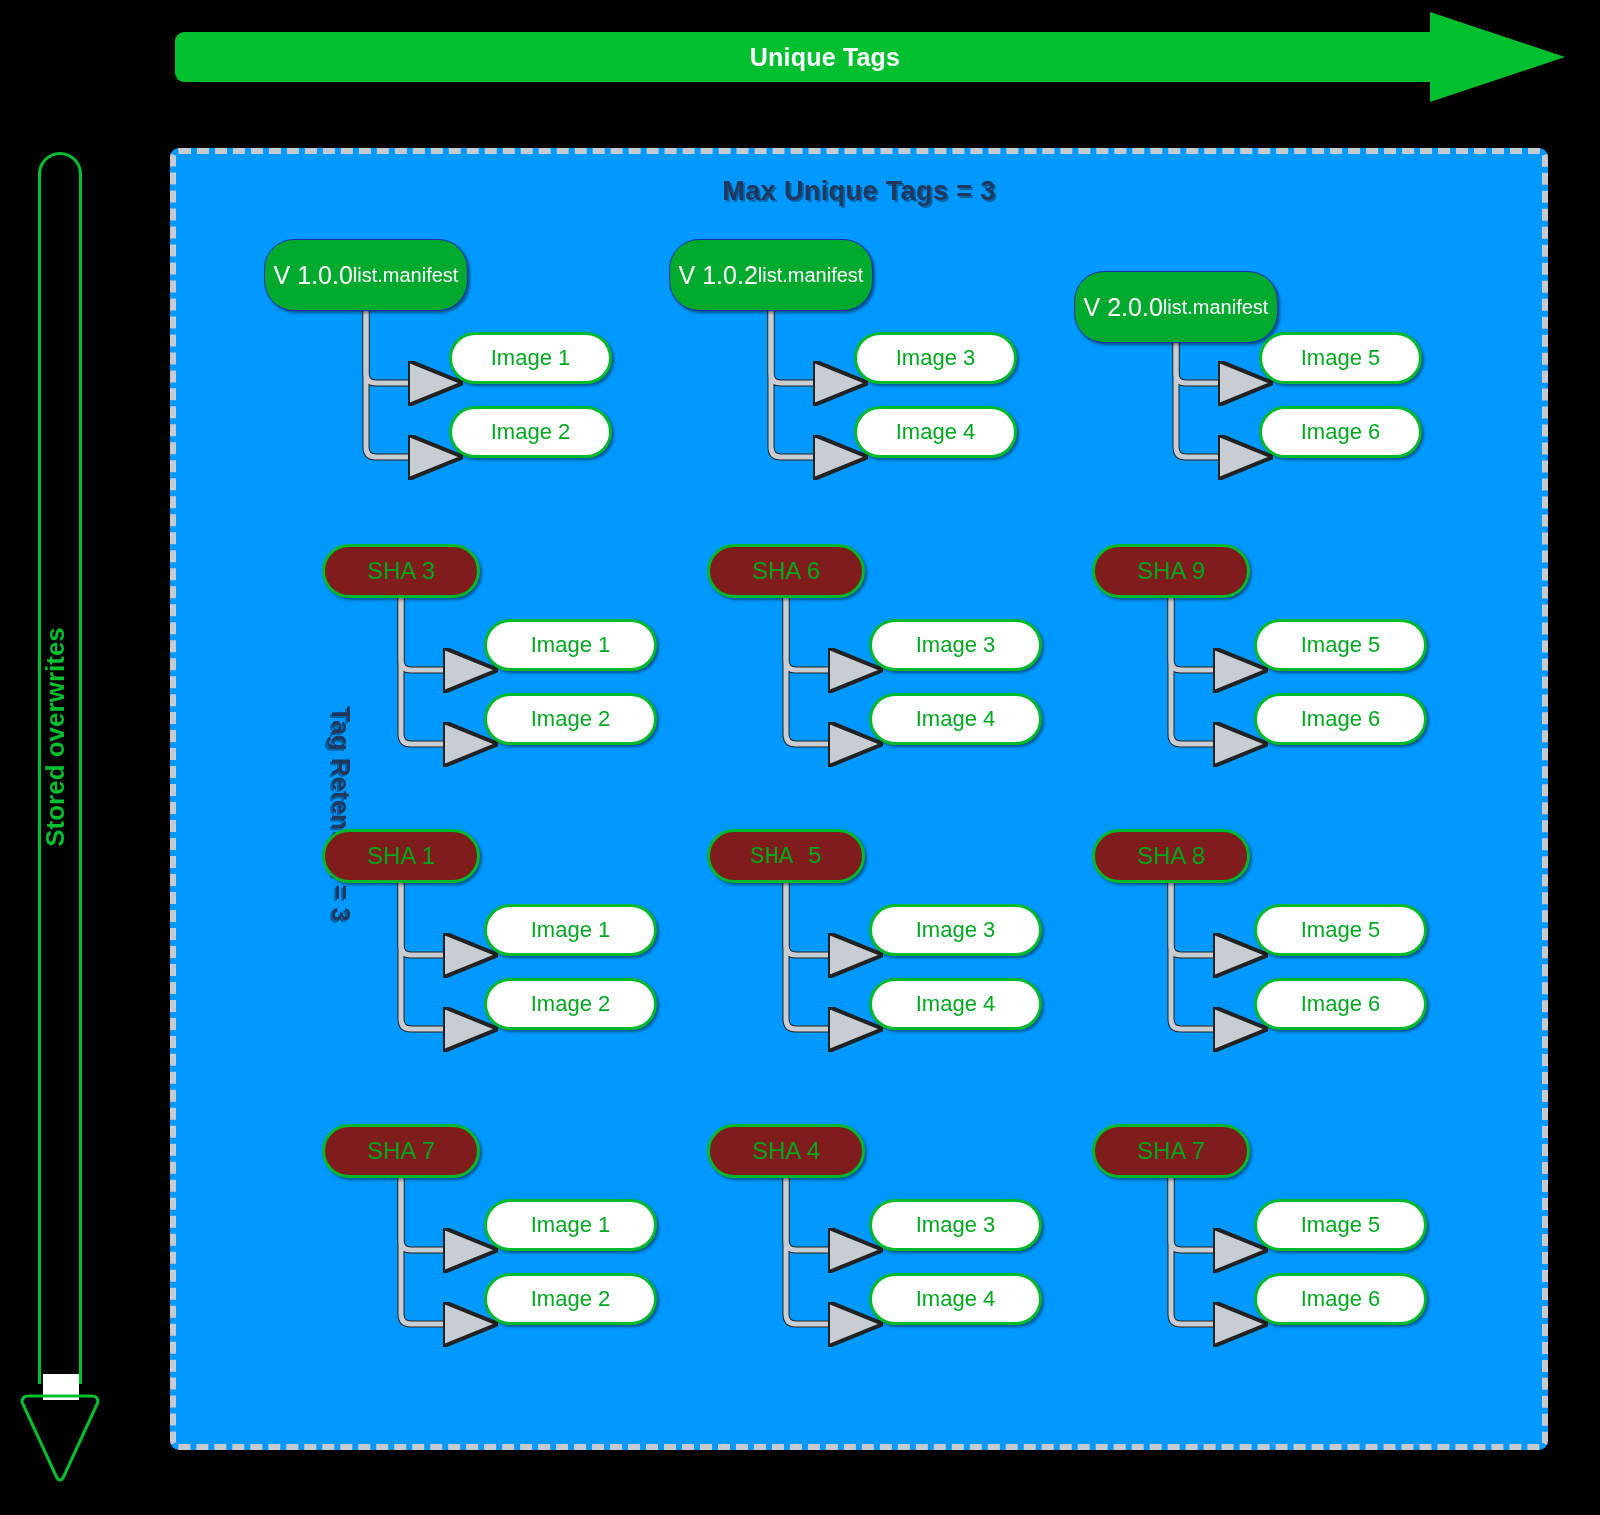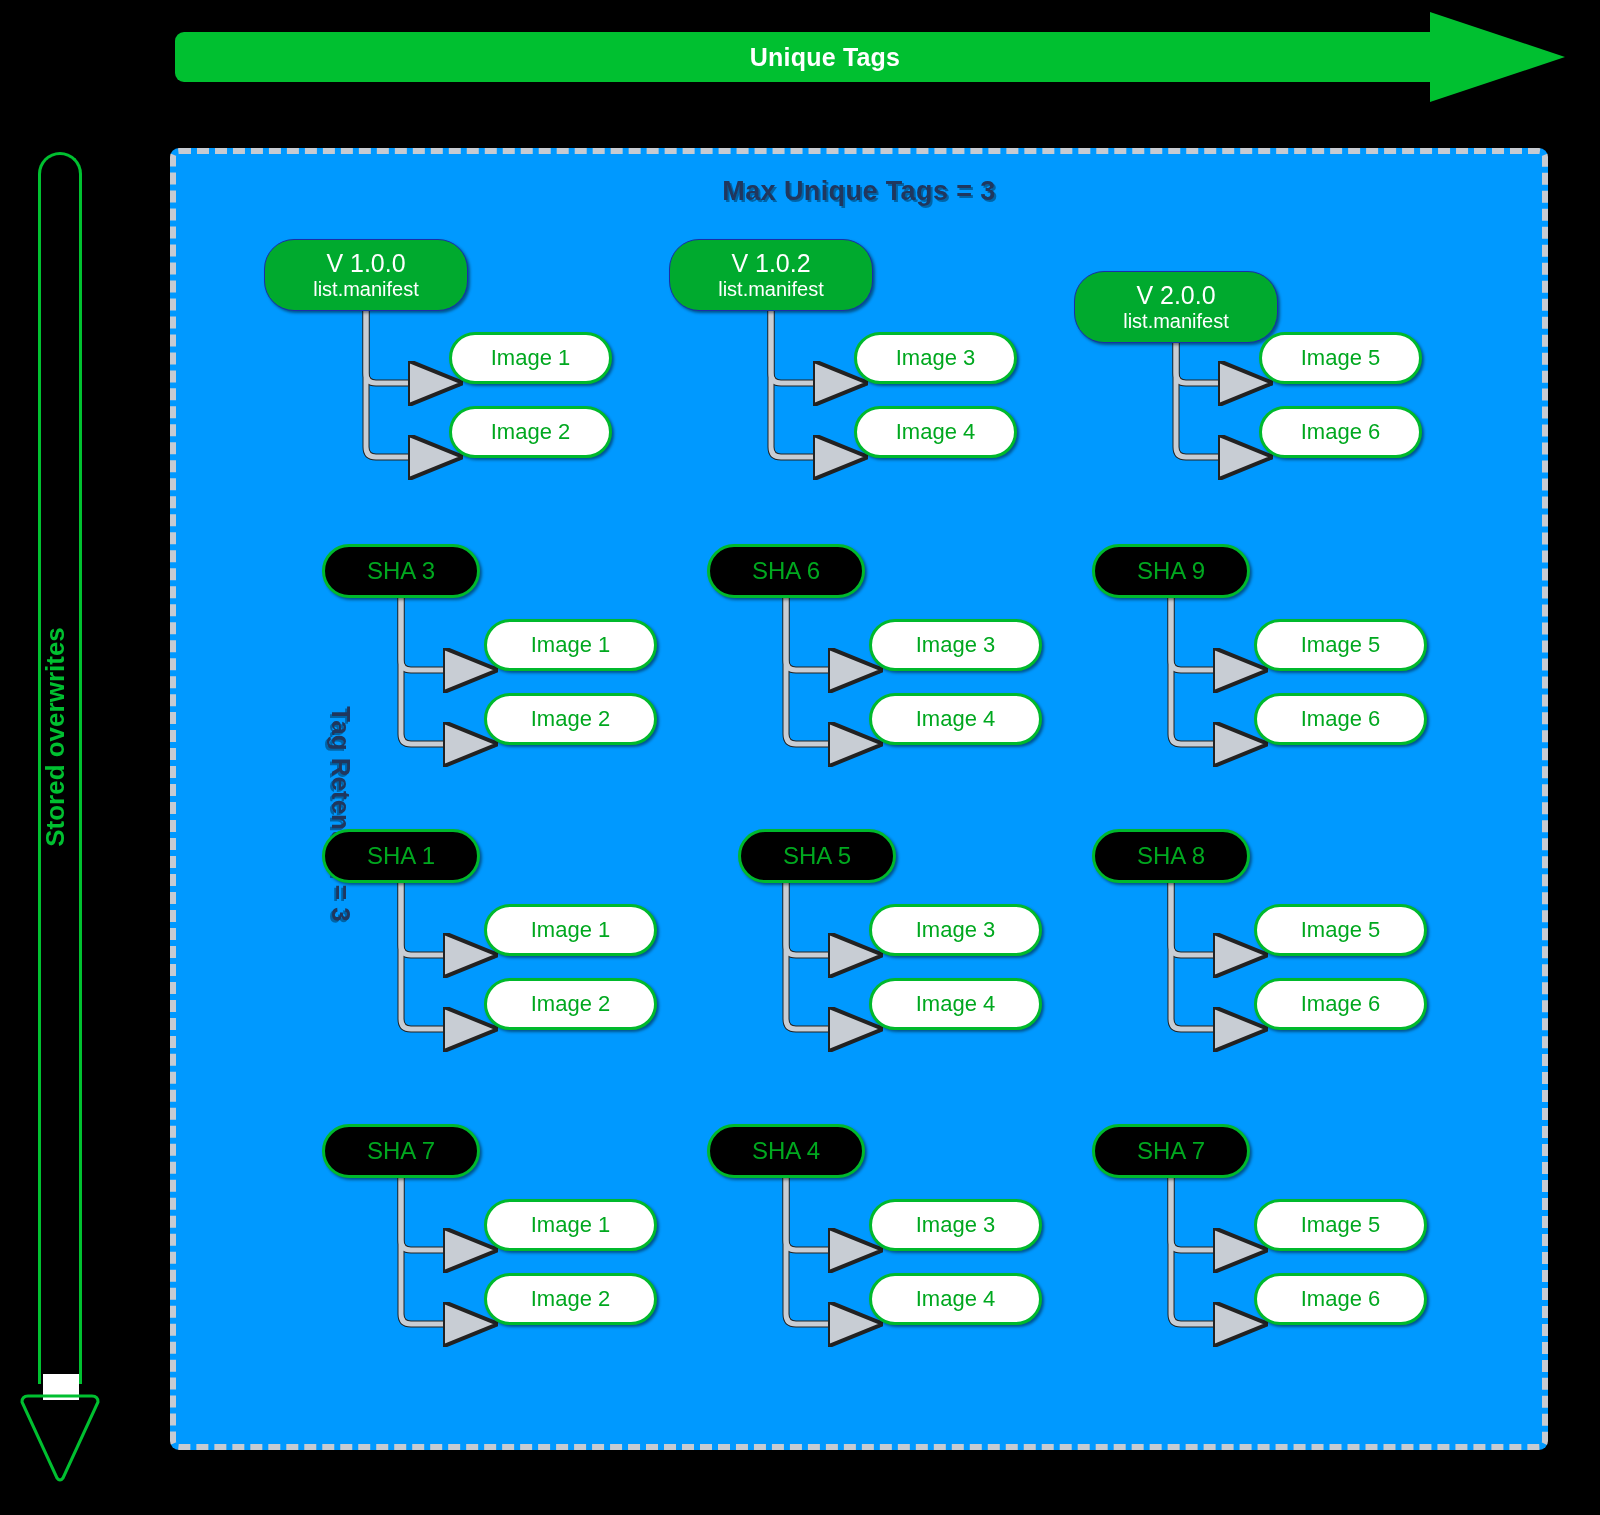--- a/index.html
+++ b/index.html
@@ -35,30 +35,30 @@
       background:#0099ff;border:6px dashed #c6cbd2;border-radius:9px;box-sizing:border-box;}
   #container-title{position:absolute;left:0;top:22px;width:100%;text-align:center;
       color:#20375e;font-size:27px;font-weight:bold;
       text-shadow:2px 2px 0 rgba(0,0,0,.35);letter-spacing:.4px;}
   #tag-retention-label{position:absolute;left:-5px;top:640px;width:330px;height:40px;
       transform:rotate(90deg);transform-origin:center center;text-align:center;
       color:#20375e;font-size:26px;font-weight:bold;white-space:nowrap;
       text-shadow:2px 2px 0 rgba(0,0,0,.35);}
 
   
-  .node{position:absolute;box-sizing:border-box;display:flex;flex-direction:column;
+  .node{position:absolute;box-sizing:border-box;display:flex;flex-direction:row;
         align-items:center;justify-content:center;}
 
   .tag-node{width:204px;height:72px;background:#00aa2e;border:1.5px solid #1a2ea8;
             border-radius:30px;color:#ffffff;
             box-shadow:2px 2px 3px rgba(0,0,0,.45);}
   .tag-node .t1{font-size:25px;line-height:28px;}
   .tag-node .t2{font-size:20px;line-height:24px;text-align:center;}
 
-  .sha-node{width:158px;height:54px;background:#000000;border:3px solid #00b92c;
+  .sha-node{width:158px;height:54px;background:#7f1d1d;border:3px solid #00b92c;
             border-radius:27px;color:#00a81f;font-size:24px;
             box-shadow:2px 2px 3px rgba(0,0,0,.45);}
 
   .img-node{width:163px;height:52px;background:#ffffff;border:3px solid #00b92c;
             border-radius:26px;color:#00a81f;font-size:22px;
             box-shadow:2px 2px 3px rgba(0,0,0,.45);}
   .img-node.wide{width:173px;}
 
   
   #wires{position:absolute;left:0;top:0;width:1378px;height:1302px;pointer-events:none;}
@@ -185,21 +185,21 @@
   <div class="node sha-node" style="left:146px;top:675px;">
     <span>SHA 1</span>
   </div>
   <div class="node img-node wide" style="left:308px;top:750px;">
     <span>Image 1</span>
   </div>
   <div class="node img-node wide" style="left:308px;top:824px;">
     <span>Image 2</span>
   </div>
 
-  <div class="node sha-node" style="left:562px;top:675px;">
+  <div class="node sha-node" style="left:531px;top:675px;font-family:Liberation Mono, monospace;">
     <span>SHA 5</span>
   </div>
   <div class="node img-node wide" style="left:693px;top:750px;">
     <span>Image 3</span>
   </div>
   <div class="node img-node wide" style="left:693px;top:824px;">
     <span>Image 4</span>
   </div>
 
   <div class="node sha-node" style="left:916px;top:675px;">

